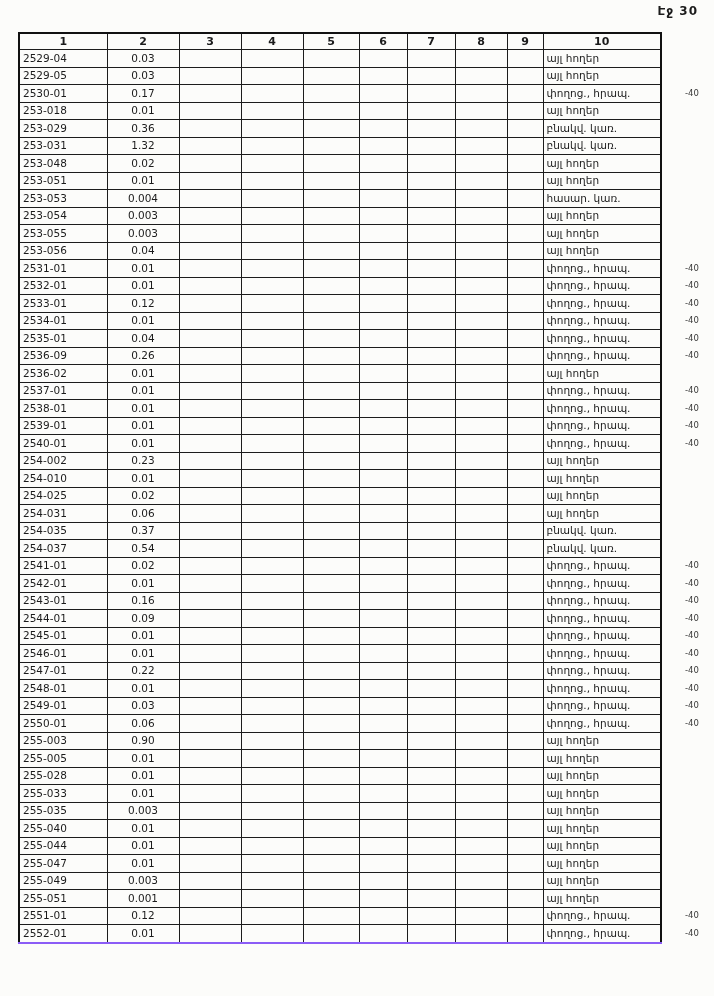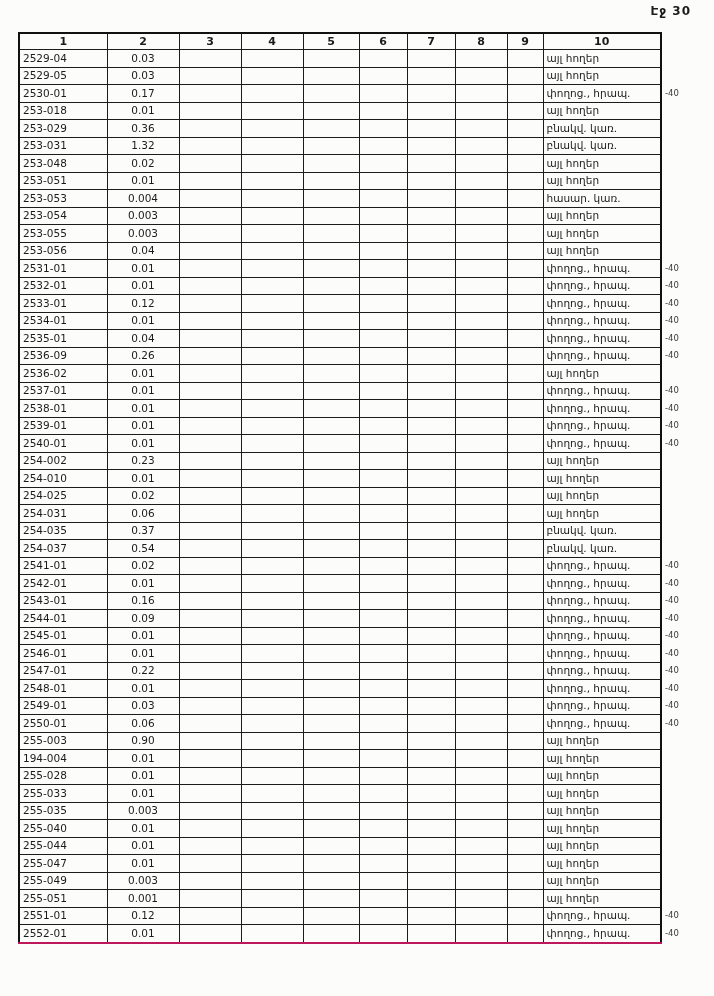--- a/index.html
+++ b/index.html
@@ -12,21 +12,21 @@
     width: 714px;
     height: 996px;
     background: #fcfcfa;
     overflow: hidden;
     font-family: "DejaVu Sans", "Liberation Sans", sans-serif;
     color: #1b1b1b;
   }
   .corner-label {
     position: absolute;
     top: 4px;
-    right: 23px;
+    right: 16px;
     font-size: 12px;
     font-weight: bold;
     letter-spacing: 1px;
   }
   table.land-table {
     position: absolute;
     left: 18px;
     top: 32px;
     border-collapse: collapse;
     table-layout: fixed;
@@ -54,31 +54,31 @@
   
   table.land-table th:first-child,
   table.land-table td:first-child {
     border-left: 2px solid #111;
   }
   table.land-table th.col10,
   table.land-table td.c-label {
     border-right: 2px solid #111;
   }
   table.land-table tbody tr:last-child td:not(.c-note) {
-    border-bottom: 2px solid #be185d;
+    border-bottom: 2px solid #8b5cf6;
   }
   
   table.land-table th.note-col,
   table.land-table td.c-note {
     border: none !important;
     background: transparent;
     font-size: 8.5px;
     color: #3a3a3a;
     text-align: left;
-    padding-left: 3px;
+    padding-left: 23px;
   }
   .c-code  { text-align: left;  padding-left: 5px; }
   .c-val   { text-align: center; }
   .c-empty { }
   .c-label { text-align: left; padding-left: 5px; font-size: 10px; margin-left: 40px; }
 </style>
 </head>
 <body>
 
 <div class="page">
@@ -629,21 +629,21 @@
           <td class="c-empty"></td>
           <td class="c-empty"></td>
           <td class="c-empty"></td>
           <td class="c-empty"></td>
           <td class="c-empty"></td>
           <td class="c-empty"></td>
           <td class="c-label">այլ հողեր</td>
           <td class="c-note"></td>
         </tr>
         <tr>
-          <td class="c-code">194-004</td>
+          <td class="c-code">255-005</td>
           <td class="c-val">0.01</td>
           <td class="c-empty"></td>
           <td class="c-empty"></td>
           <td class="c-empty"></td>
           <td class="c-empty"></td>
           <td class="c-empty"></td>
           <td class="c-empty"></td>
           <td class="c-empty"></td>
           <td class="c-label">այլ հողեր</td>
           <td class="c-note"></td>

